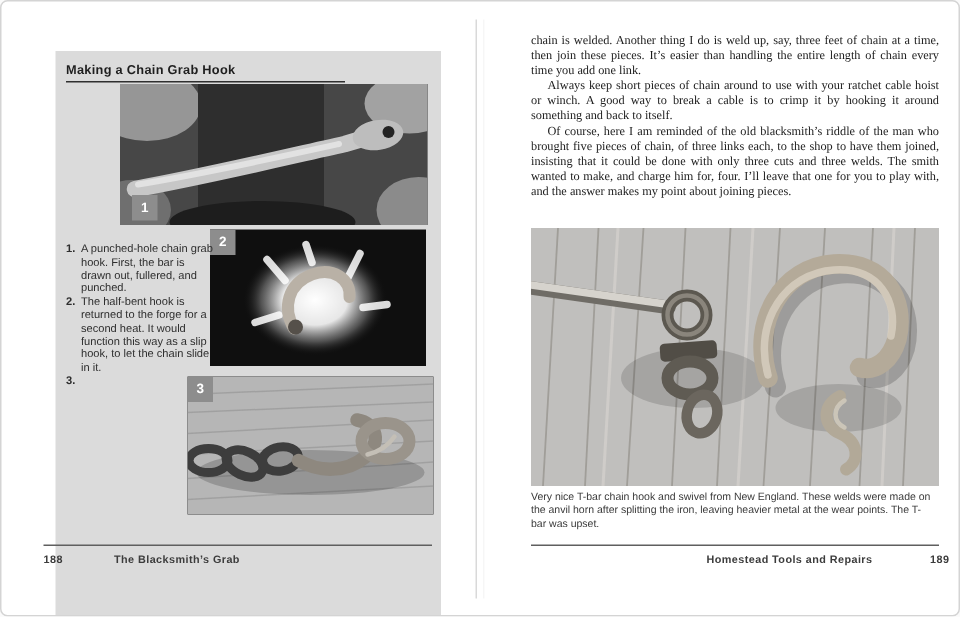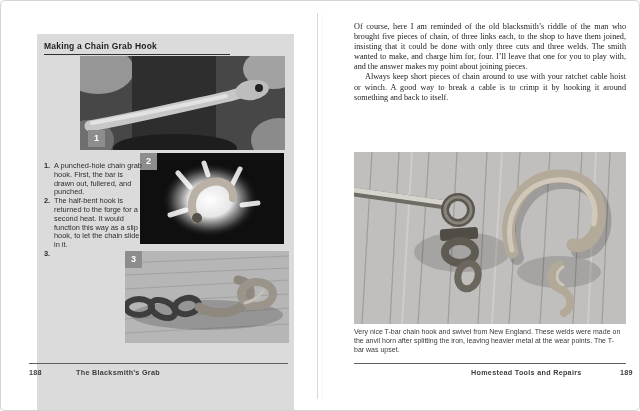--- a/index.html
+++ b/index.html
@@ -163,22 +163,23 @@
       </ol>
     </div>
 
     <div class="footer-rule fl"></div>
     <span class="footer-text pn-left">188</span>
     <span class="footer-text bt-left">The Blacksmith’s Grab</span>
   </section>
 
   <section>
     <div class="body-text">
+      <p>chain is welded. Another thing I do is weld up, say, three feet of chain at a time, then join these pieces. It’s easier than handling the entire length of chain every time you add one link.</p>
+      <p>Always keep short pieces of chain around to use with your ratchet cable hoist or winch. A good way to break a cable is to crimp it by hooking it around something and back to itself.</p>
       <p>Of course, here I am reminded of the old blacksmith’s riddle of the man who brought five pieces of chain, of three links each, to the shop to have them joined, insisting that it could be done with only three cuts and three welds. The smith wanted to make, and charge him for, four. I’ll leave that one for you to play with, and the answer makes my point about joining pieces.</p>
-      <p>Always keep short pieces of chain around to use with your ratchet cable hoist or winch. A good way to break a cable is to crimp it by hooking it around something and back to itself.</p>
     </div>
 
     <figure class="photo-right">
       <svg viewBox="0 0 272 172" preserveAspectRatio="none">
         <rect width="272" height="172" fill="#c0bfbd"></rect>
         <g stroke="#96938d" stroke-width="1.2" opacity="0.75" fill="none">
           <path d="M18 0 L8 172"></path>
             <path d="M45 0 L36 172"></path>
             <path d="M75 0 L64 172"></path>
           <path d="M103 0 L94 172"></path>

